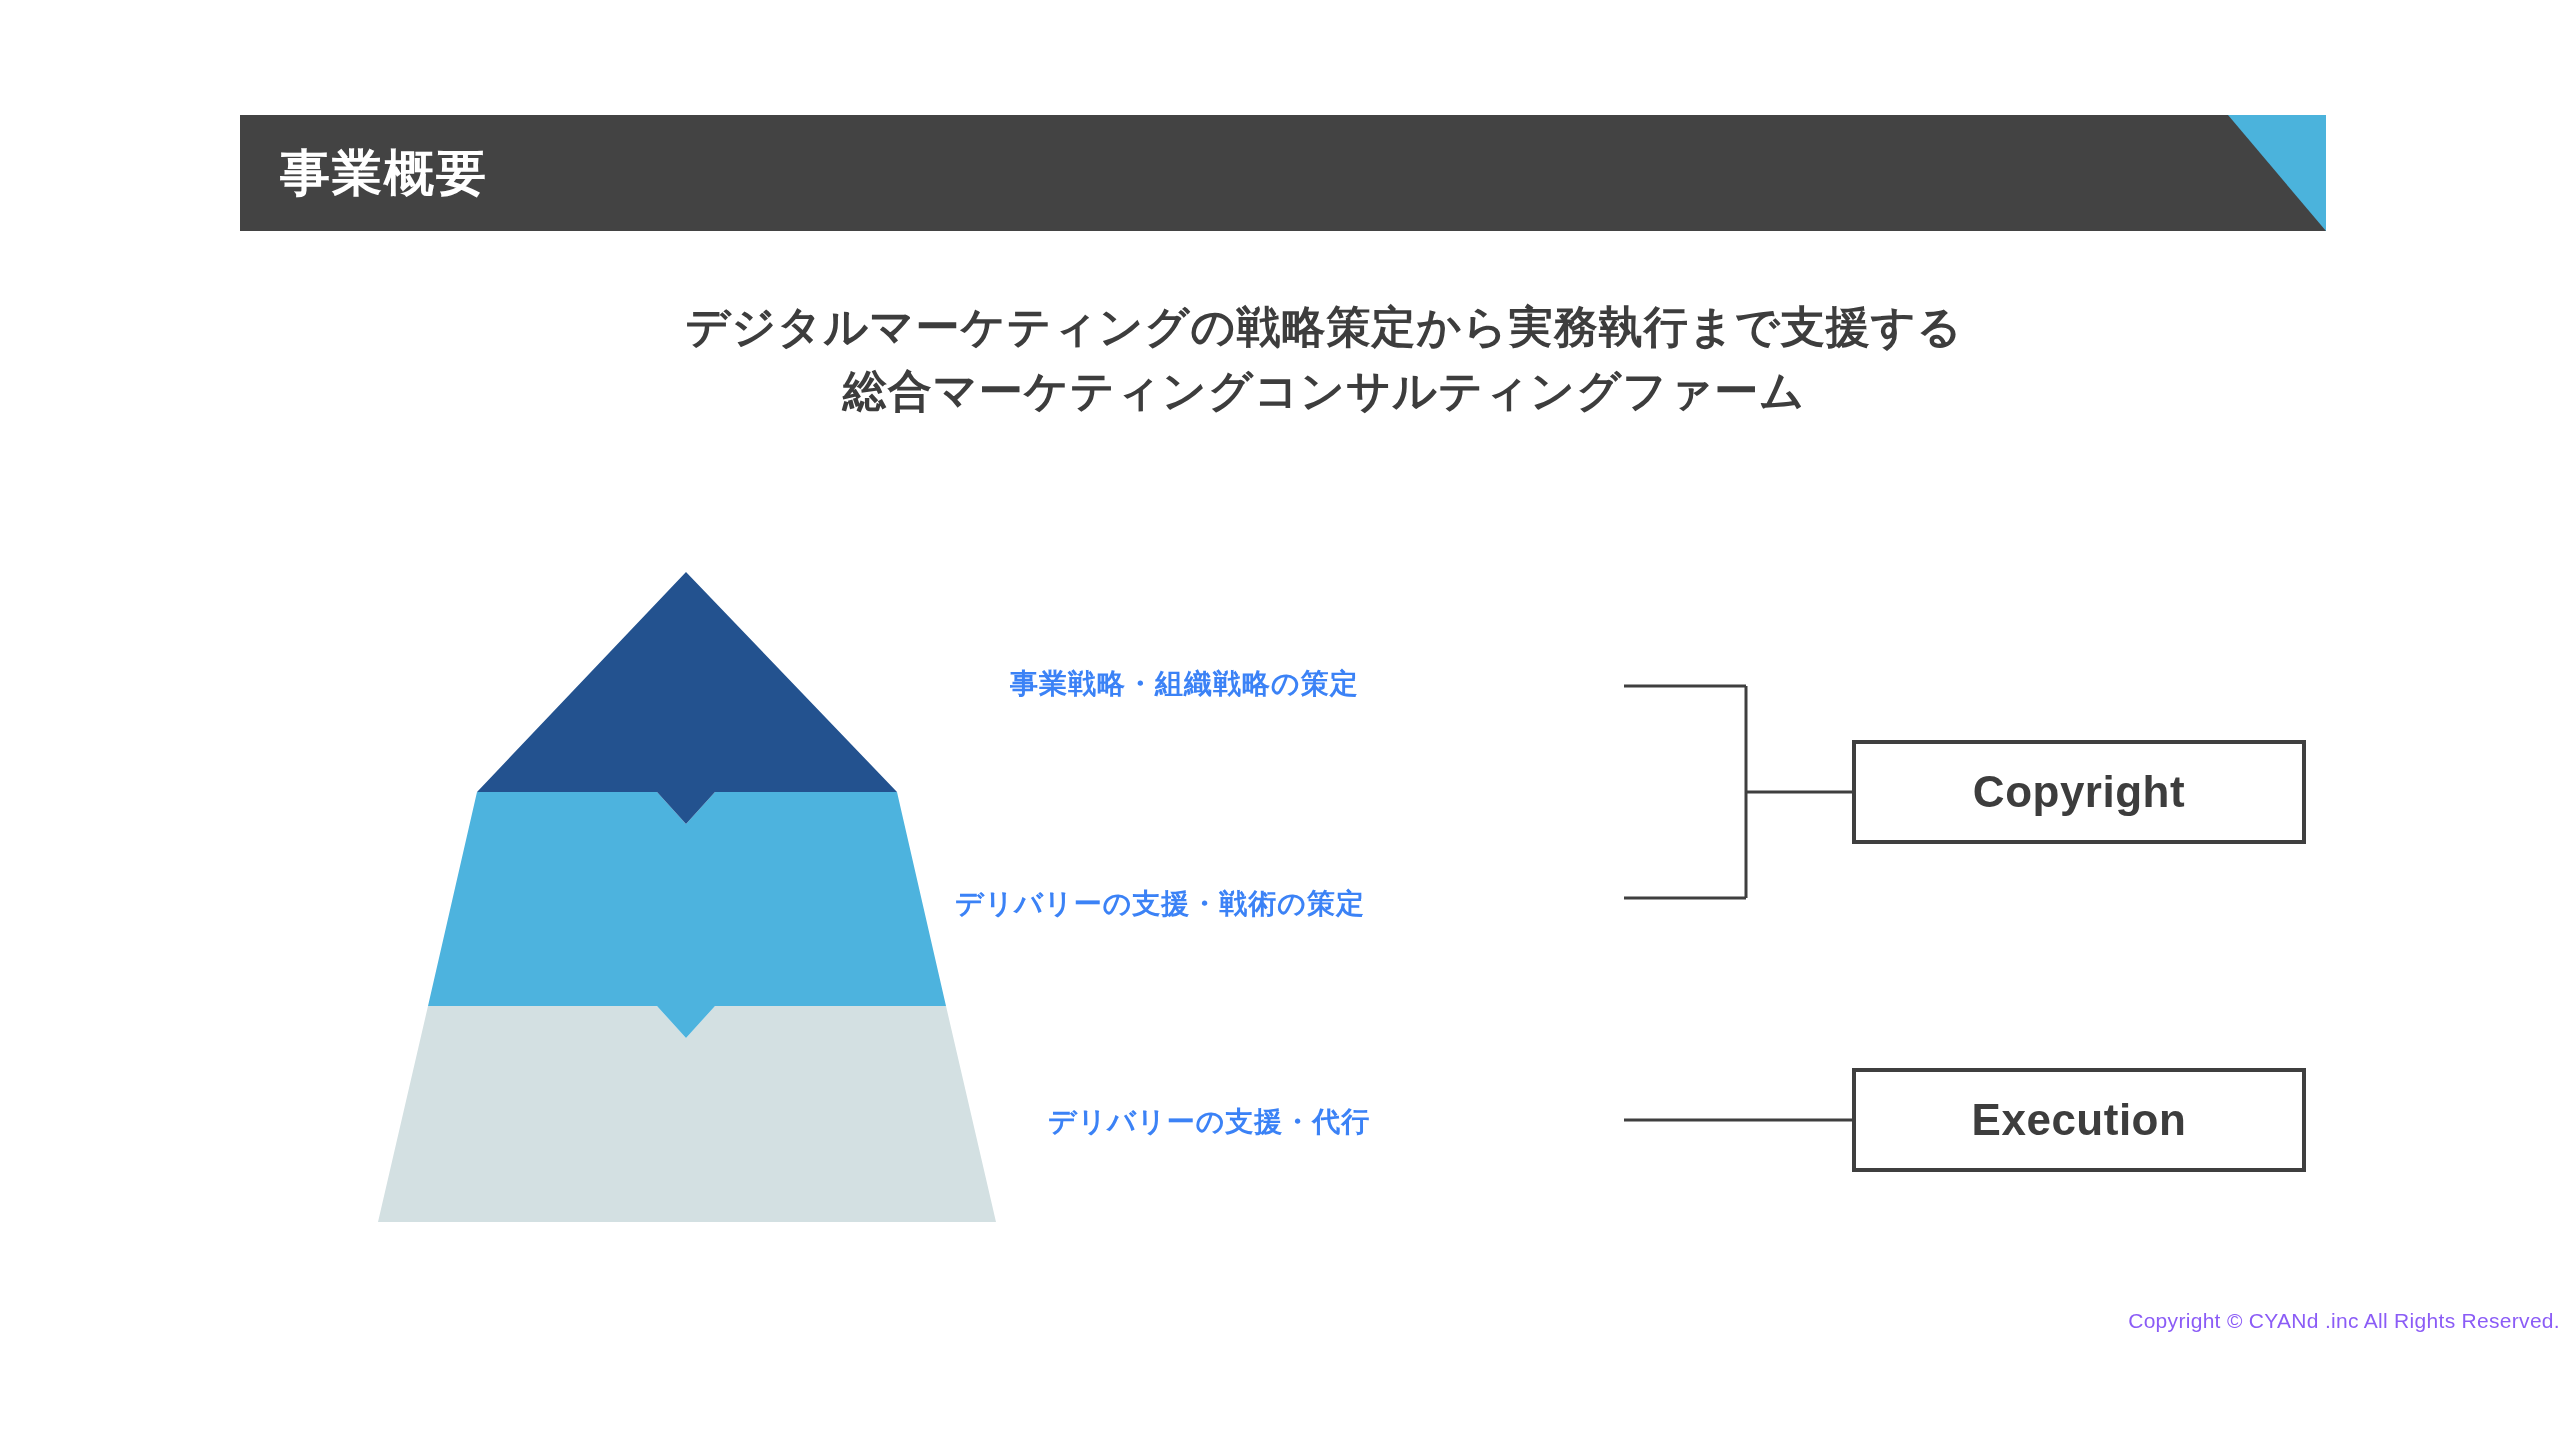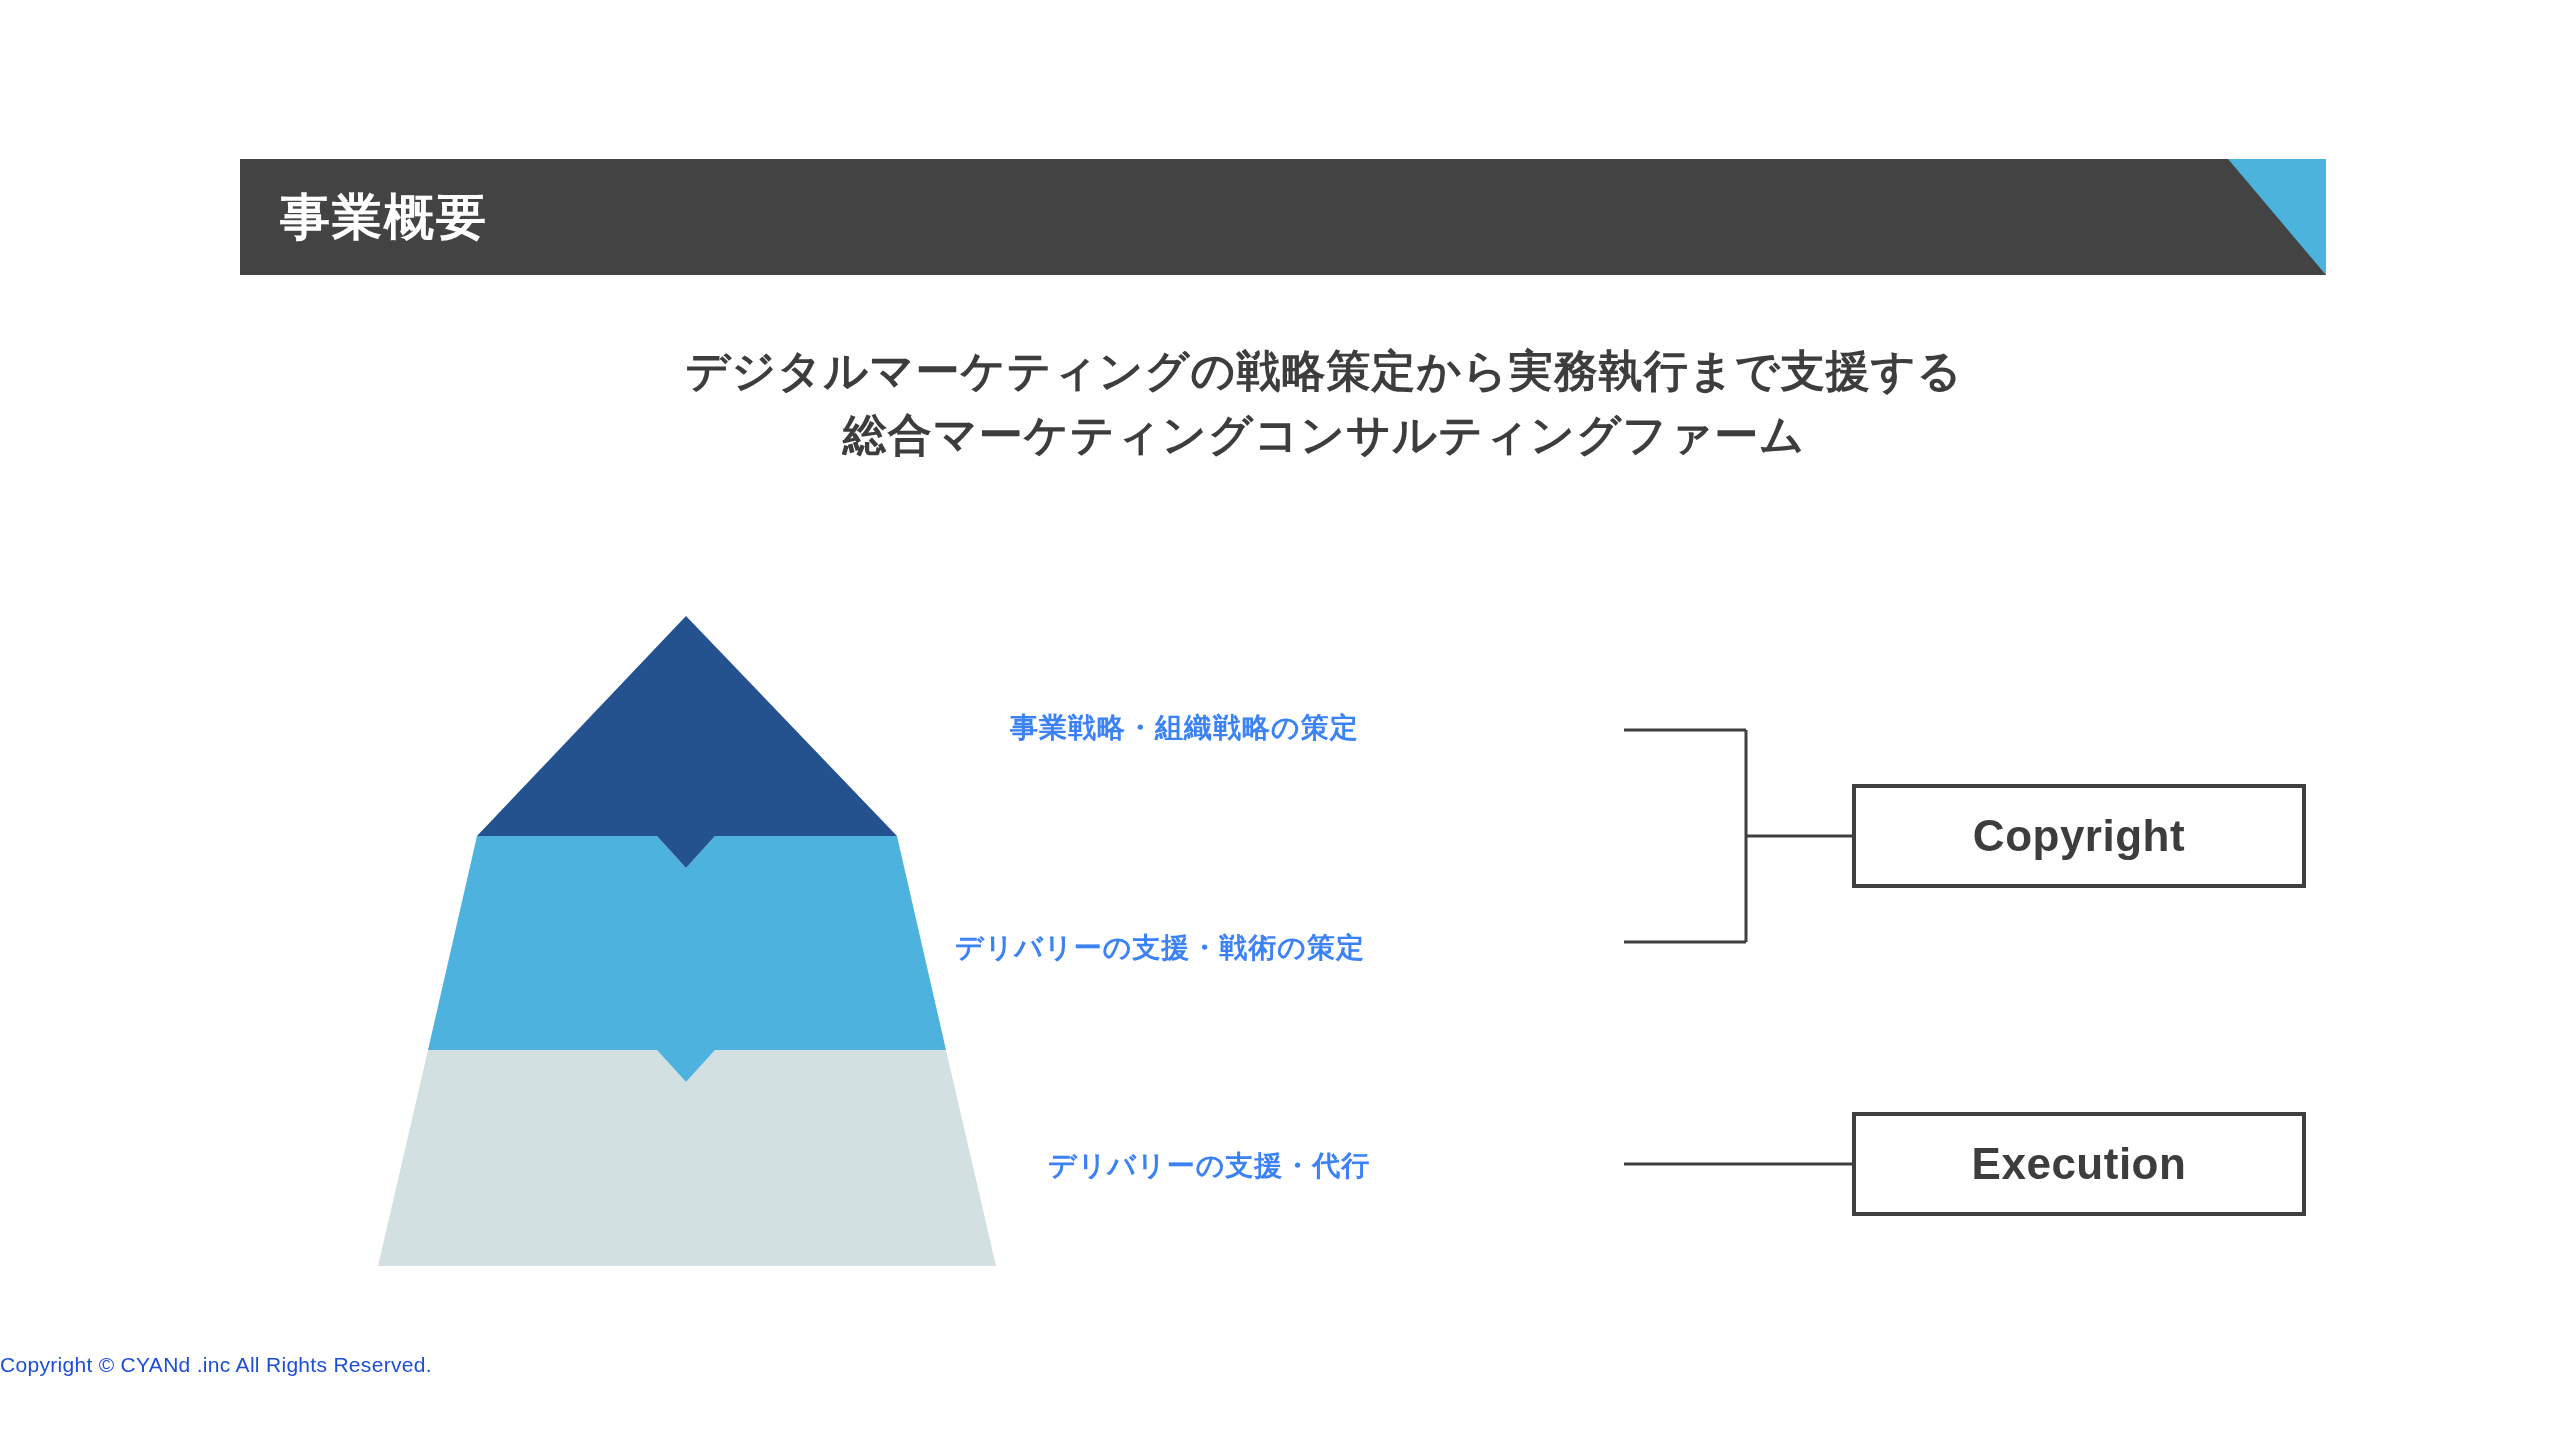--- a/index.html
+++ b/index.html
@@ -13,21 +13,20 @@
     position: relative;
     overflow: hidden;
     font-family: "Liberation Sans", "DejaVu Sans", sans-serif;
     color: #3f3f3f;
   }
 
   .slide {
     position: absolute;
     inset: 0;
     background: #ffffff;
-    margin-top: 44px;
   }
 
   
   .title-banner {
     position: absolute;
     left: 240px;
     top: 115px;
     width: 2086px;
     height: 116px;
     background: #434343;
@@ -129,23 +128,23 @@
     width: 454px;
     height: 104px;
   }
 
   
   .footer {
     position: absolute;
     left: 0;
     top: 1310px;
     width: 2560px;
-    text-align: left;
+    text-align: right;
     font-size: 21px;
-    color: #1d4ed8;
+    color: #8b5cf6;
     letter-spacing: 0.3px;
     line-height: 1;
   }
 </style>
 </head>
 <body>
 
 <div class="slide">
 
   <div class="title-banner">

